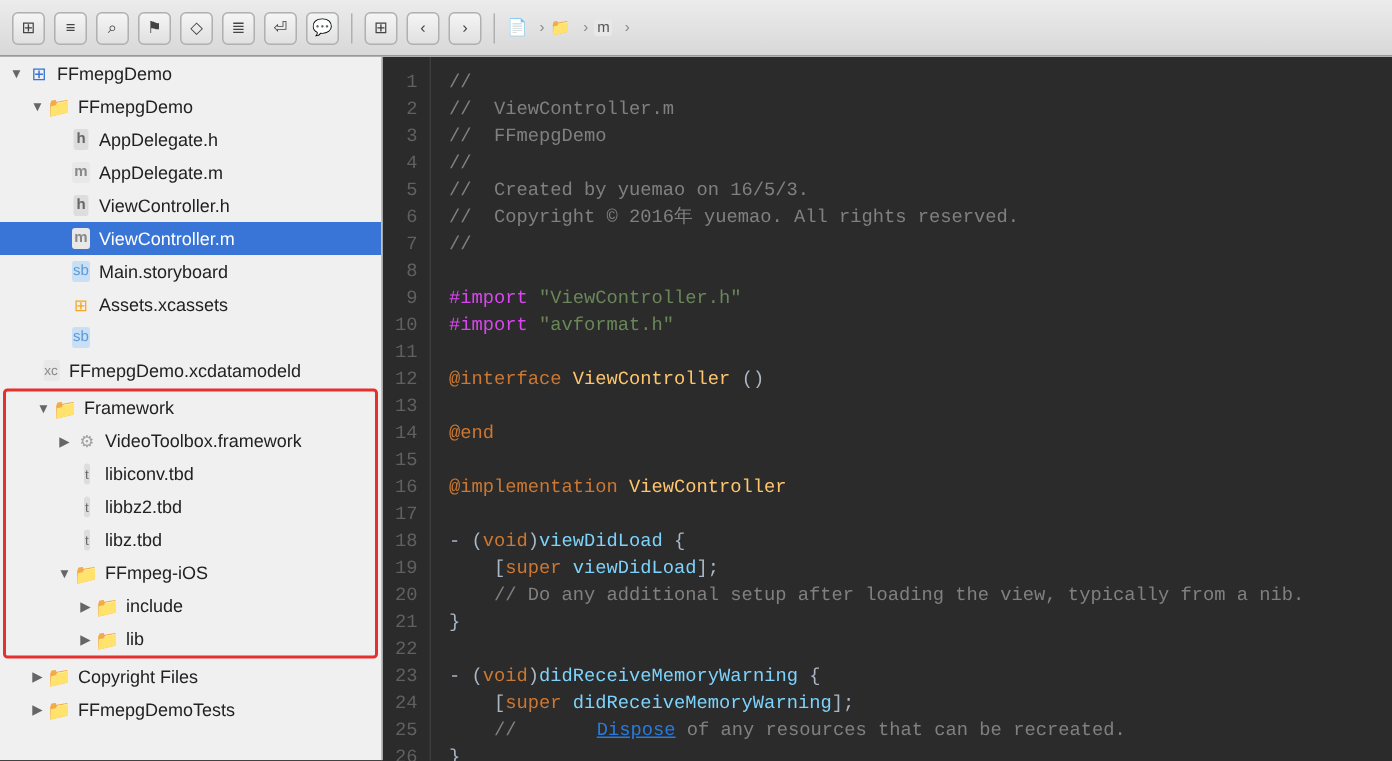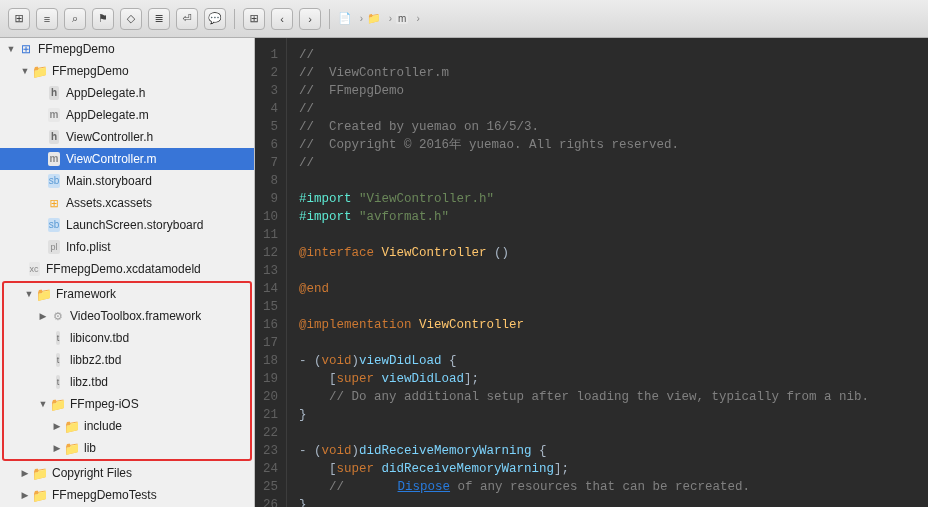--- a/index.html
+++ b/index.html
@@ -175,21 +175,21 @@
     }
     .code-line {
       display: block;
       height: 18px;
       line-height: 18px;
     }
 
     
     .c-comment { color: #808080; }
     .c-string { color: #6a8759; }
-    .c-import-kw { color: #5eead4; }
+    .c-import-kw { color: #d946ef; }
     .c-keyword { color: #cc7832; }
     .c-link { color: #287bde; text-decoration: underline; margin-left: 46px; }
     .c-magenta { color: #cc7832; text-align: right; }
     .c-end { color: #cc7832; }
     .c-impl { color: #ffc66d; }
     .c-method { color: #7dd3fc; }
     .c-normal { color: #a9b7c6; }
   </style>
 </head>
 <body>
@@ -282,28 +282,20 @@
           <span class="tree-icon">
             <span class="icon-assets">⊞</span>
           </span>
           <span class="tree-label">Assets.xcassets</span>
         </div>
         <div class="tree-item" style="padding-left: 32px;">
           <span class="tree-arrow empty"></span>
           <span class="tree-icon">
             <span class="icon-storyboard">sb</span>
           </span>
-          <span class="tree-label">LaunchScreen.storyboard</span>
-        </div>
-        <div class="tree-item" style="padding-left: 32px;">
-          <span class="tree-arrow empty"></span>
-          <span class="tree-icon">
-            <span class="icon-plist">pl</span>
-          </span>
-          <span class="tree-label">Info.plist</span>
         </div>
         <div class="tree-item" style="padding-left: 12px;">
           <span class="tree-arrow empty"></span>
           <span class="tree-icon">
             <span class="icon-xcdata">xc</span>
           </span>
           <span class="tree-label">FFmepgDemo.xcdatamodeld</span>
         </div>
         <div class="framework-group">
           <div class="tree-item" style="padding-left: 18px;">

